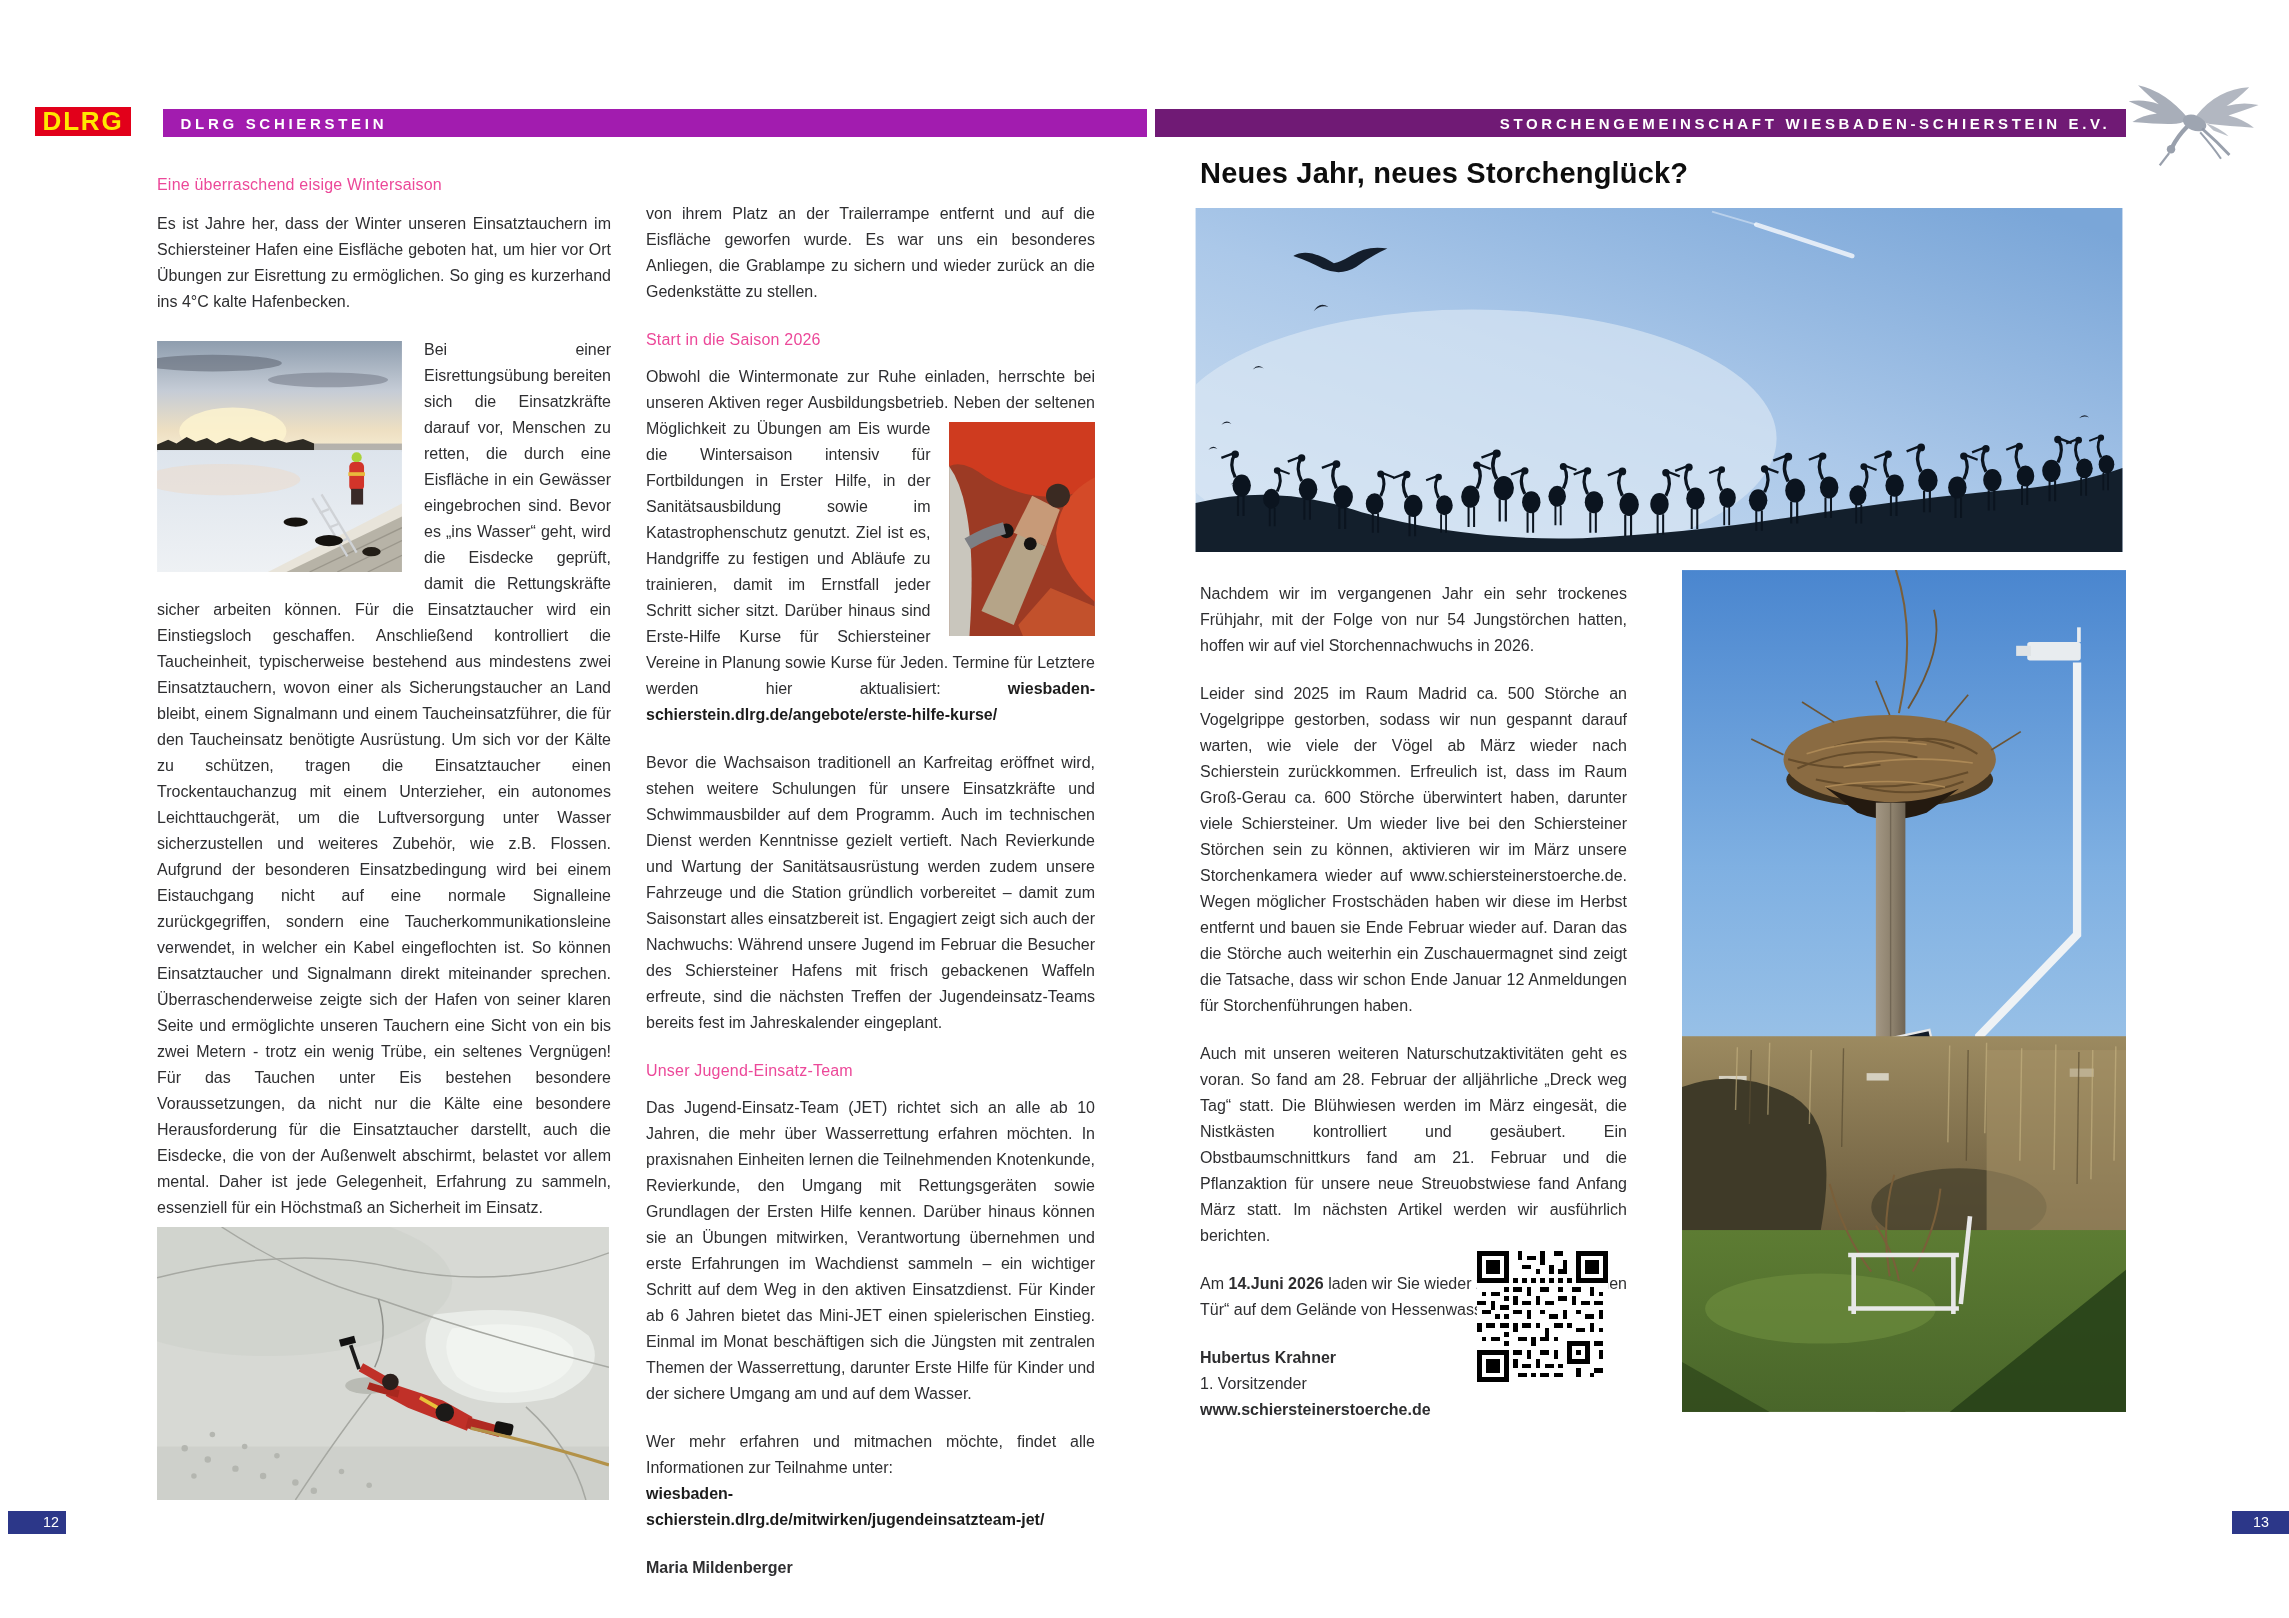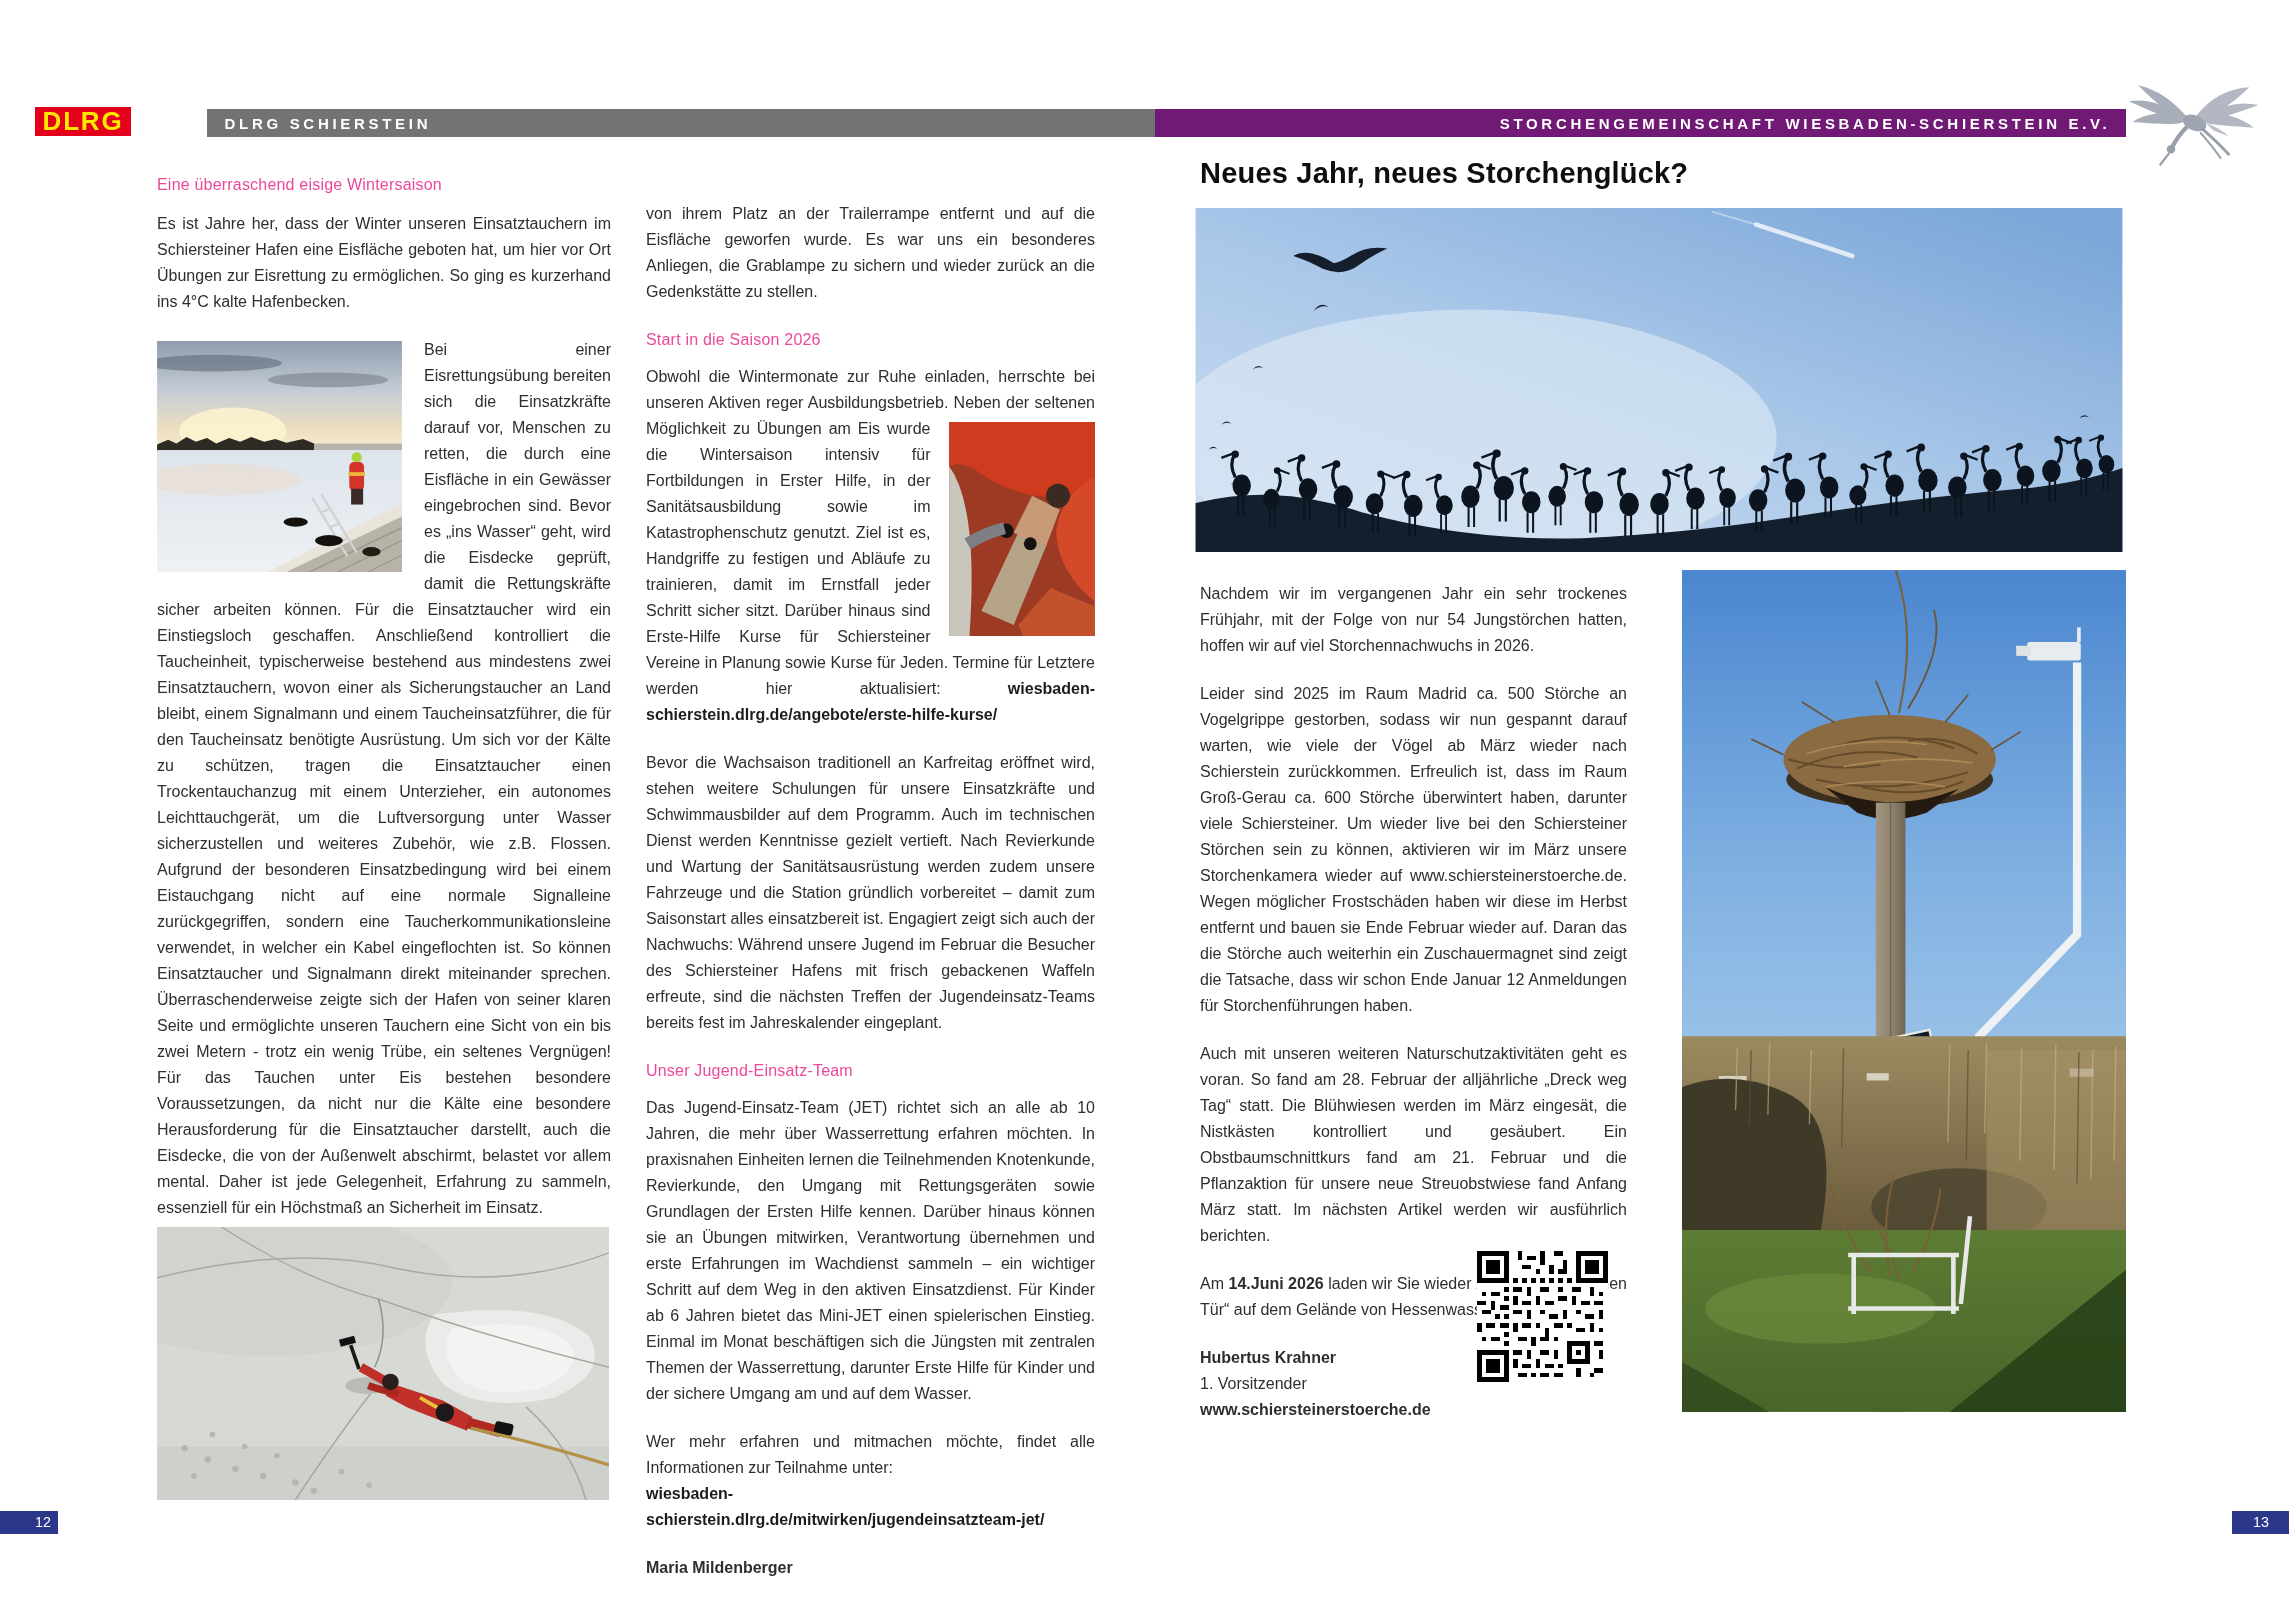--- a/index.html
+++ b/index.html
@@ -4,21 +4,21 @@
 <style>
   * { margin:0; padding:0; box-sizing:border-box; }
   html,body { background:#ffffff; }
   body { font-family:"Liberation Sans", sans-serif; }
   #canvas { position:relative; width:2290px; height:1619px; background:#fff; overflow:hidden; color:#2e2e30; }
 
   
   .dlrg-logo { position:absolute; left:35px; top:107px; width:96px; height:29px; background:#e2001a;
     color:#ffe800; font-weight:800; font-size:26px; line-height:28px; text-align:center; letter-spacing:1.8px; }
   .bar { position:absolute; top:109px; height:28px; color:#fff; font-weight:700; font-size:15px; line-height:29px; }
-  .bar-left  { left:163px;  width:984px; background:#737373; padding-left:17.5px; letter-spacing:3.7px;margin-left:44px; }
+  .bar-left  { left:163px;  width:984px; background:#a21caf; padding-left:17.5px; letter-spacing:3.7px; }
   .bar-right { left:1155px; width:971px; background:#701a75; text-align:right; padding-right:15.7px; letter-spacing:3.7px; }
   .stork-logo { position:absolute; left:2123px; top:74px; width:146px; height:103px; }
 
   
   .col { position:absolute; text-align:justify; font-size:16px; line-height:26px; color:#2e2e30;
          hyphens:auto; -webkit-hyphens:auto; }
   .col p { margin:0 0 22px; }
   .col p:last-child { margin-bottom:0; }
   h2.sect { font-size:16px; font-weight:400; color:#ec4899; margin:3.7px 0 11px; letter-spacing:0.2px; }
   .col-left  { left:157px; top:168px; width:454px; height:1061px; overflow:hidden; }
@@ -36,21 +36,21 @@
   
   .photo { position:absolute; }
   .ice-photo    { left:157px;  top:1227px; width:452px;  height:273px; }
   .storks-photo { left:1195px; top:208px;  width:928px; height:344px; }
   .nest-photo   { left:1682px; top:570px;  width:444px;  height:842px; }
   .qr-code      { left:1477px; top:1251px; width:131px;  height:131px; }
 
   
   .badge { position:absolute; top:1511px; width:58px; height:23px; background:#2c3789; color:#fff;
            font-size:14.3px; line-height:23px; text-align:center; }
-  .badge-l { left:0;padding-left:28px; } .badge-r { left:2232px; }
+  .badge-l { left:8px;padding-left:28px; } .badge-r { left:2232px; }
 </style>
 </head>
 <body>
 
 <div id="canvas">
 
   <div class="dlrg-logo">DLRG</div>
   <div class="bar bar-left">DLRG SCHIERSTEIN</div>
   <div class="bar bar-right">STORCHENGEMEINSCHAFT WIESBADEN-SCHIERSTEIN E.V.</div>
 

